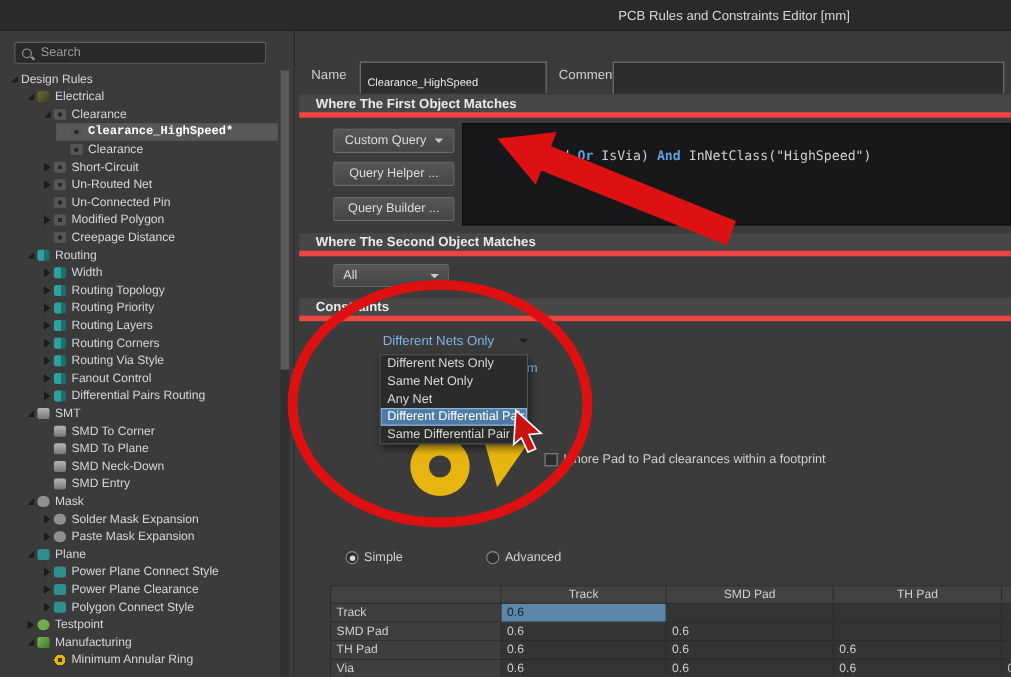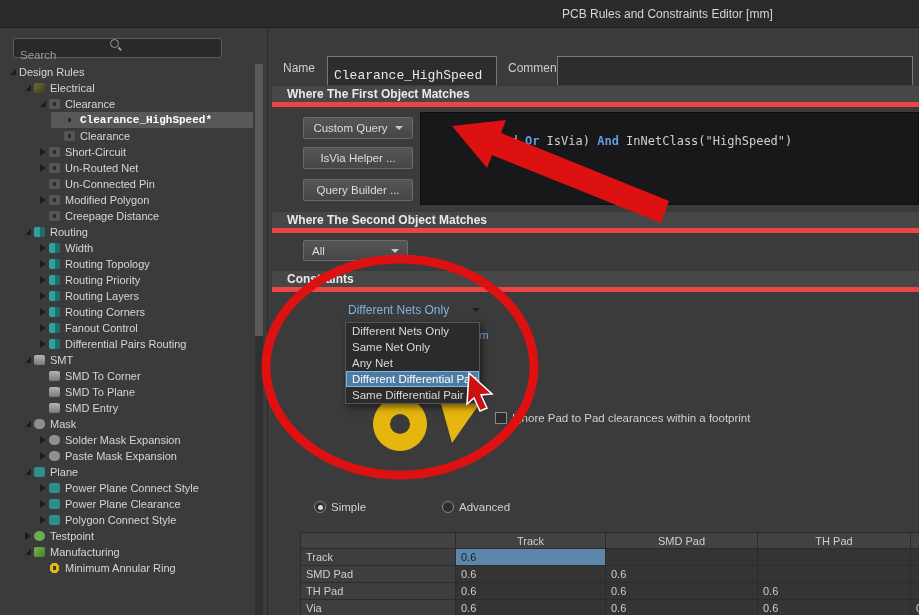--- a/index.html
+++ b/index.html
@@ -8,23 +8,23 @@
   #win{position:relative;width:919px;height:615px;background:#3b3b3b;}
 
   
   .titlebar{position:absolute;left:0;top:0;width:100%;height:28px;background:#2a2a2a;
             border-bottom:1px solid #1e1e1e;box-sizing:border-box;}
   .title{position:absolute;left:562px;top:7px;font-size:12px;color:#d6d6d6;white-space:nowrap;}
 
   
   .sidebar{position:absolute;left:0;top:28px;width:268px;bottom:0;background:#3b3b3b;
            border-right:1px solid #2c2c2c;box-sizing:border-box;}
-  .search{position:absolute;left:13px;top:10px;width:209px;height:20px;background:#292929;
+  .search{position:absolute;left:13px;top:10px;width:229px;height:20px;background:#292929;
           border:1px solid #5c5c5c;border-radius:3px;display:flex;align-items:center;
-          padding:0 6px;box-sizing:border-box;flex-direction:column;}
+          padding:0 6px;box-sizing:border-box;}
   .mag{width:7px;height:7px;border:1.5px solid #9a9a9a;border-radius:50%;position:relative;
        margin-right:6px;flex:none;}
   .mag::after{content:'';position:absolute;width:4px;height:1.5px;background:#9a9a9a;
        transform:rotate(45deg);right:-4px;bottom:-2px;}
   .search input{background:transparent;border:none;outline:none;color:#ddd;font-size:11.5px;
        width:100%;font-family:inherit;}
   .search input::placeholder{color:#9a9a9a;}
 
   .tree{position:absolute;left:6px;top:36px;right:14px;bottom:0;overflow:hidden;}
   .tree-row{height:16px;display:flex;align-items:center;}
@@ -47,22 +47,22 @@
   .icon-testpoint{background:#6fae4f;border-radius:50%;}
   .icon-manufacturing{background:linear-gradient(135deg,#7ab84b,#3e7d2e);}
   .icon-annular{background:radial-gradient(circle,#3b3b3b 0 2px,#e7b50f 2px 5px,#3b3b3b 5px);}
   .vscroll{position:absolute;right:4px;top:36px;width:8px;bottom:0;background:#303030;}
   .vthumb{position:absolute;left:0;top:0;width:100%;height:272px;background:#5a5a5a;}
 
   
   .main{position:absolute;left:269px;top:28px;right:0;bottom:0;}
   .flabel{position:absolute;font-size:12px;color:#cfcfcf;white-space:nowrap;}
   .tbox{position:absolute;height:39px;background:#2d2d2d;border:1px solid #7a7a7a;
-        color:#e8e8e8;font-size:13px;padding:0 6px;box-sizing:border-box;
-        font-family:Liberation Mono, monospace;outline:none;}
+        color:#e8e8e8;font-size:10px;padding:0 6px;box-sizing:border-box;
+        font-family:Liberation Sans, sans-serif;outline:none;}
   .secbar{position:absolute;left:3px;right:0;height:22px;background:#474747;
         border-top:1px solid #3a3a3a;border-bottom:5px solid #ef4444;box-sizing:border-box;
         display:flex;align-items:center;padding-left:15px;
         font-size:12px;font-weight:bold;color:#eaeaea;}
   .btn{position:absolute;background:linear-gradient(#565656,#464646);border:1px solid #6a6a6a;
         border-radius:2px;color:#dddddd;font-size:11.5px;display:flex;align-items:center;
         justify-content:center;box-sizing:border-box;cursor:default;}
   .btn .dd-arrow{margin-left:7px;}
   .dd-arrow{width:0;height:0;border-left:4px solid transparent;border-right:4px solid transparent;
         border-top:4px solid #c8c8c8;}
@@ -236,20 +236,27 @@
           <div class="tree-inner">
             <span class="arrow arrow-col"></span>
             <span class="ticon icon-routing"></span>
             <span class="tlabel">Routing Corners</span>
           </div>
         </div>
         <div class="tree-row" style="padding-left: 30px;">
           <div class="tree-inner">
             <span class="arrow arrow-col"></span>
             <span class="ticon icon-routing"></span>
+            <span class="tlabel">Routing Via Style</span>
+          </div>
+        </div>
+        <div class="tree-row" style="padding-left: 30px;">
+          <div class="tree-inner">
+            <span class="arrow arrow-col"></span>
+            <span class="ticon icon-routing"></span>
             <span class="tlabel">Fanout Control</span>
           </div>
         </div>
         <div class="tree-row" style="padding-left: 30px;">
           <div class="tree-inner">
             <span class="arrow arrow-col"></span>
             <span class="ticon icon-routing"></span>
             <span class="tlabel">Differential Pairs Routing</span>
           </div>
         </div>
@@ -265,20 +272,27 @@
             <span class="arrow "></span>
             <span class="ticon icon-smt"></span>
             <span class="tlabel">SMD To Corner</span>
           </div>
         </div>
         <div class="tree-row" style="padding-left: 30px;">
           <div class="tree-inner">
             <span class="arrow "></span>
             <span class="ticon icon-smt"></span>
             <span class="tlabel">SMD To Plane</span>
+          </div>
+        </div>
+        <div class="tree-row" style="padding-left: 30px;">
+          <div class="tree-inner">
+            <span class="arrow "></span>
+            <span class="ticon icon-smt"></span>
+            <span class="tlabel">SMD Neck-Down</span>
           </div>
         </div>
         <div class="tree-row" style="padding-left: 30px; align-items: center;">
           <div class="tree-inner">
             <span class="arrow "></span>
             <span class="ticon icon-smt"></span>
             <span class="tlabel">SMD Entry</span>
           </div>
         </div>
         <div class="tree-row" style="padding-left: 15px;">
@@ -367,21 +381,21 @@
     <div class="secbar" style="top:57px;">Where The First Object Matches</div>
 
     <div class="btn" style="left:34px;top:89px;width:110px;height:22px;">
       <span>Custom Query</span>
       <span class="dd-arrow"></span>
     </div>
     <div class="queryarea">
       <span><span class="tok-plain">(IsPad </span><span class="tok-keyword">Or</span><span class="tok-plain"> IsVia) </span><span class="tok-keyword">And</span><span class="tok-plain"> InNetClass(</span><span class="tok-string">"HighSpeed"</span><span class="tok-plain">)</span></span>
     </div>
     <div class="btn" style="left:34px;top:119px;width:110px;height:22px;">
-      <span>IsVia Helper ...</span>
+      <span>Query Helper ...</span>
     </div>
     <div class="btn" style="left:34px;top:151px;width:110px;height:22px;">
       <span>Query Builder ...</span>
     </div>
 
     <div class="secbar" style="top:183px;">Where The Second Object Matches</div>
 
     <div class="btn btn-all" style="left:34px;top:212px;width:105px;height:21px;">
       <span>All</span>
       <span class="dd-arrow"></span>

